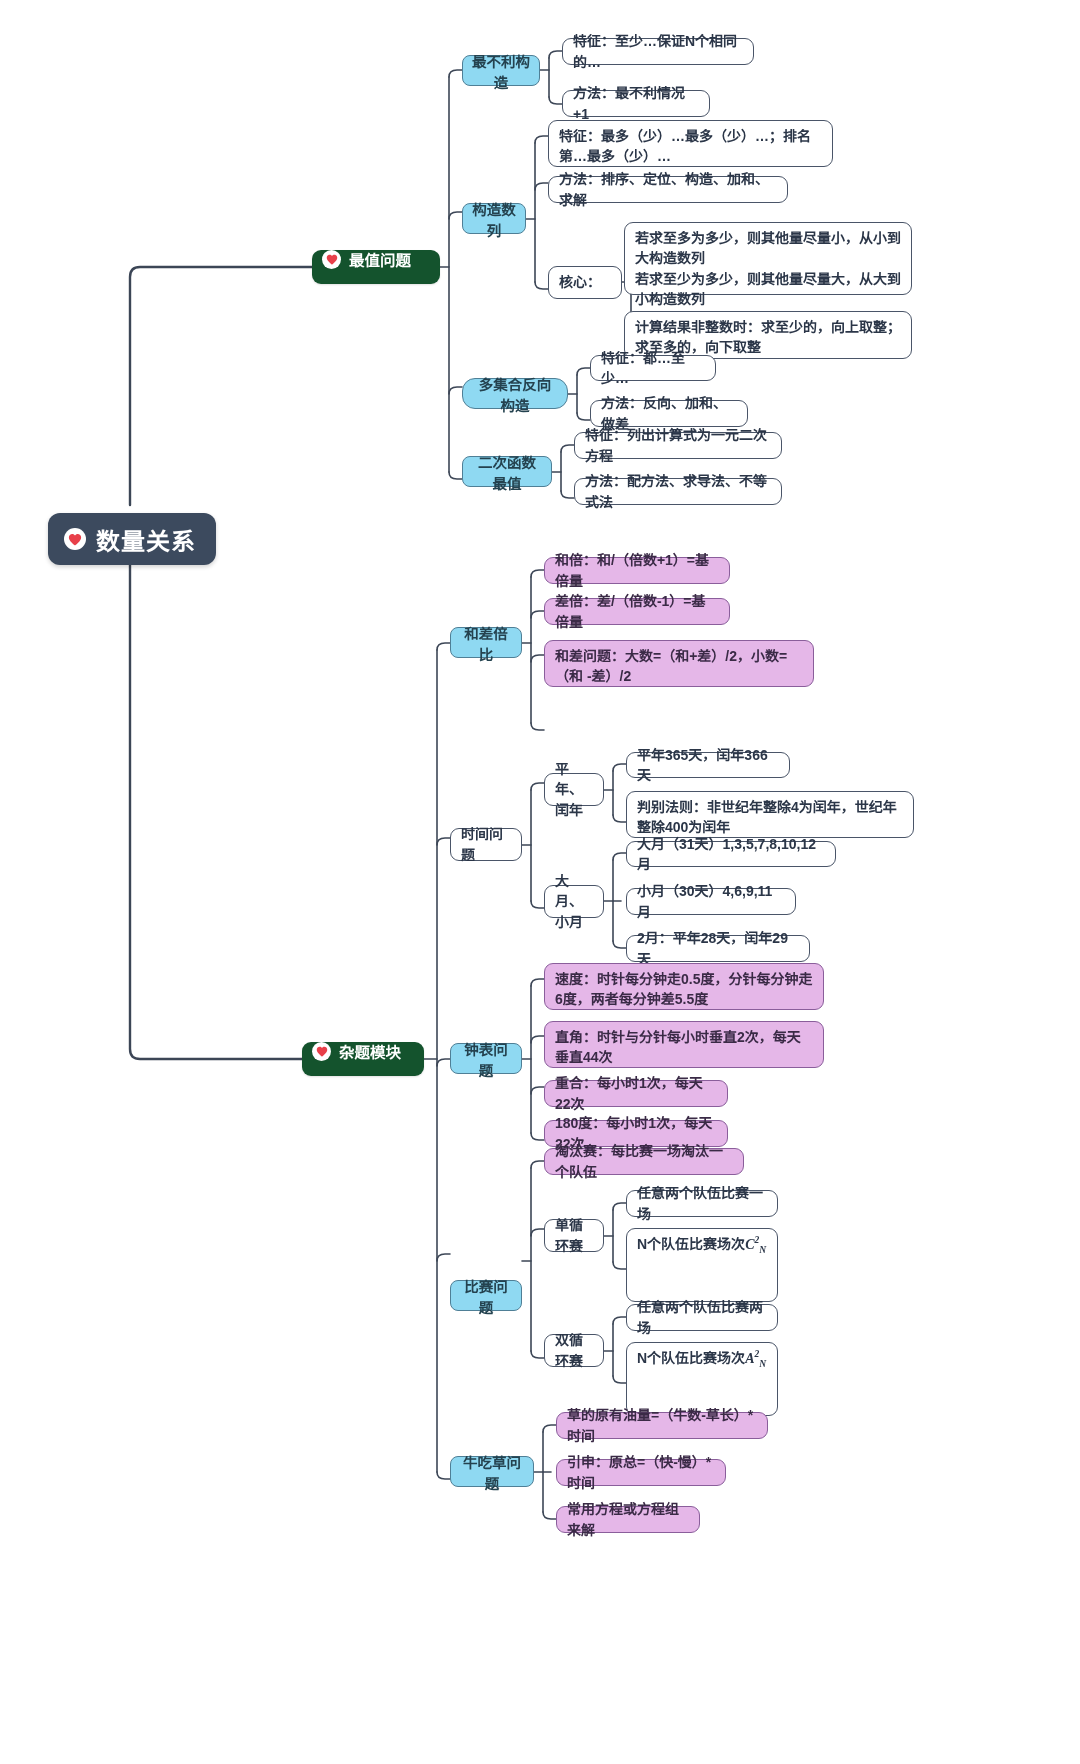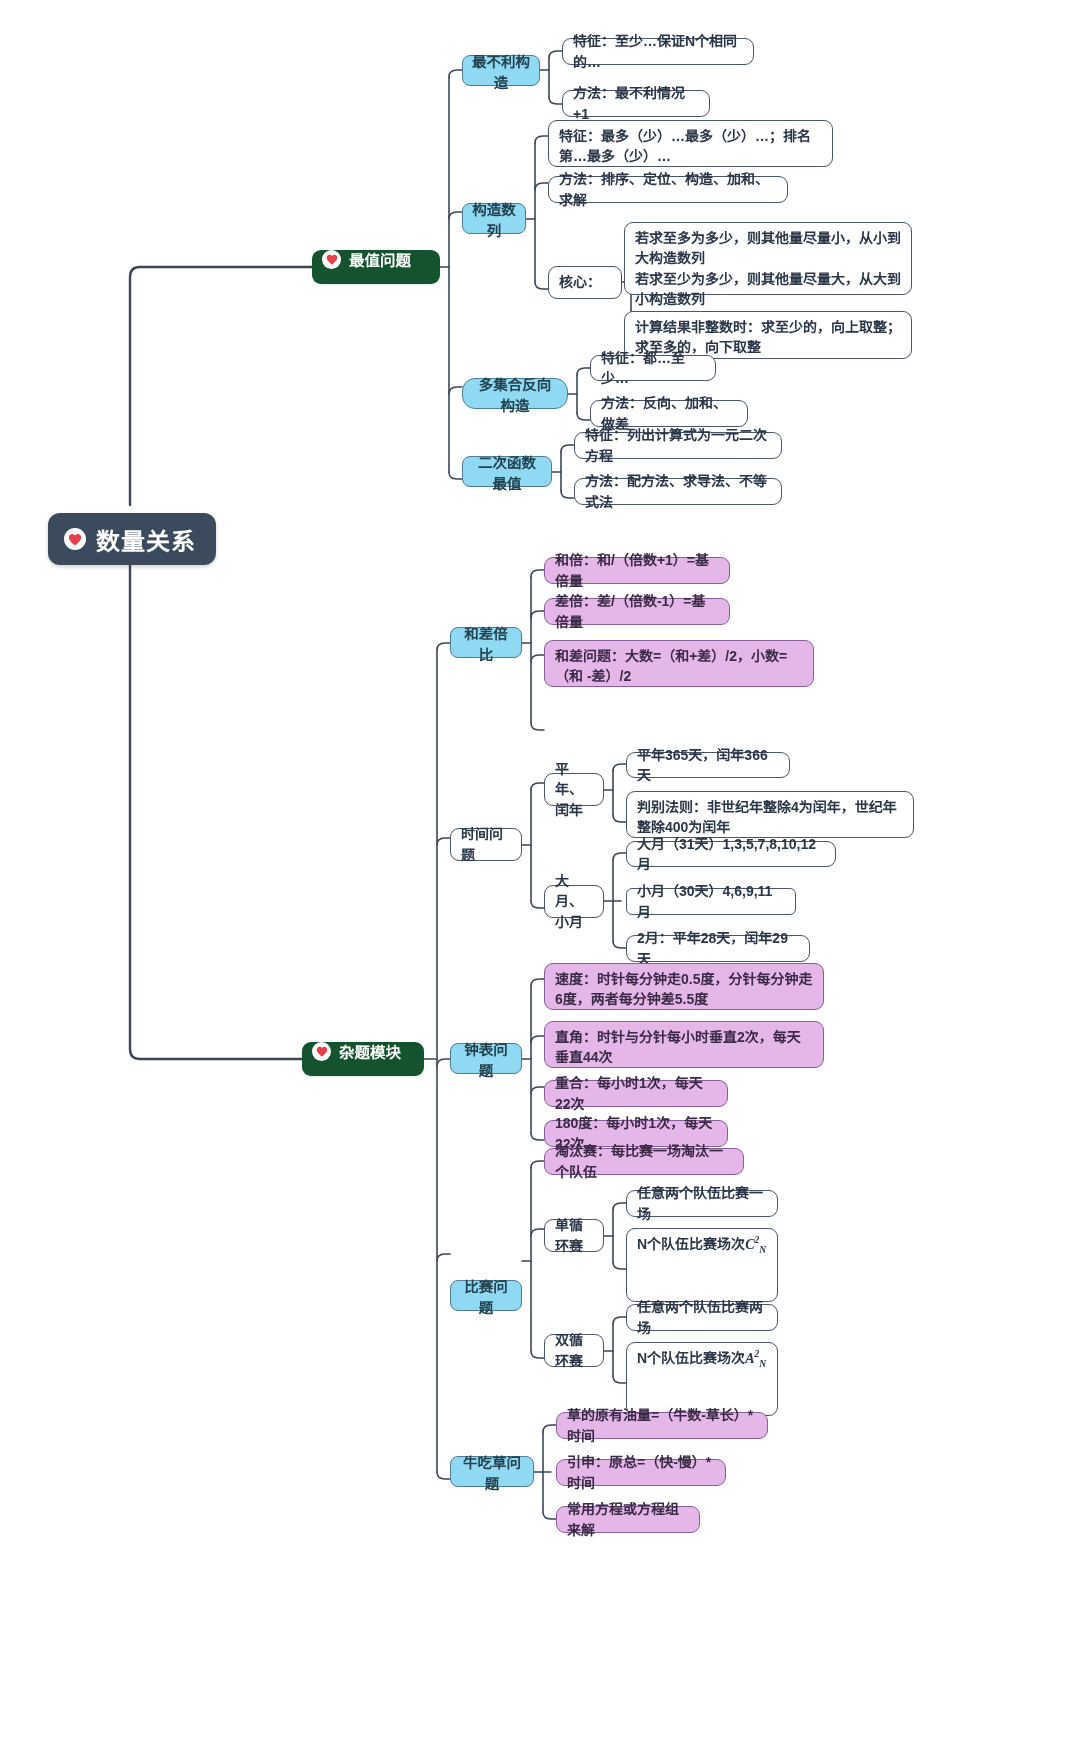--- a/index.html
+++ b/index.html
@@ -324,21 +324,21 @@
   <div class="node leafw top" style="left:626px; top:791px; width:288px; height:47px;">
     <span class="txt">判别法则：非世纪年整除4为闰年，世纪年整除400为闰年</span>
   </div>
 
   <div class="node leafw" style="left:544px; top:885px; width:60px; height:33px;">
     <span class="txt">大月、小月</span>
   </div>
   <div class="node leafw" style="left:626px; top:841px; width:210px; height:26px;">
     <span class="txt">大月（31天）1,3,5,7,8,10,12月</span>
   </div>
-  <div class="node leafw" style="left:626px; top:888px; width:170px; height:27px;border-radius:6px;">
+  <div class="node leafw" style="left:626px; top:888px; width:170px; height:27px;">
     <span class="txt">小月（30天）4,6,9,11月</span>
   </div>
   <div class="node leafw" style="left:626px; top:935px; width:184px; height:27px;">
     <span class="txt">2月：平年28天，闰年29天</span>
   </div>
 
   <div class="node lvl2" style="left:450px; top:1043px; width:72px; height:31px;">
     <span class="txt">钟表问题</span>
   </div>
   <div class="node leafp top" style="left:544px; top:963px; width:280px; height:47px;">

